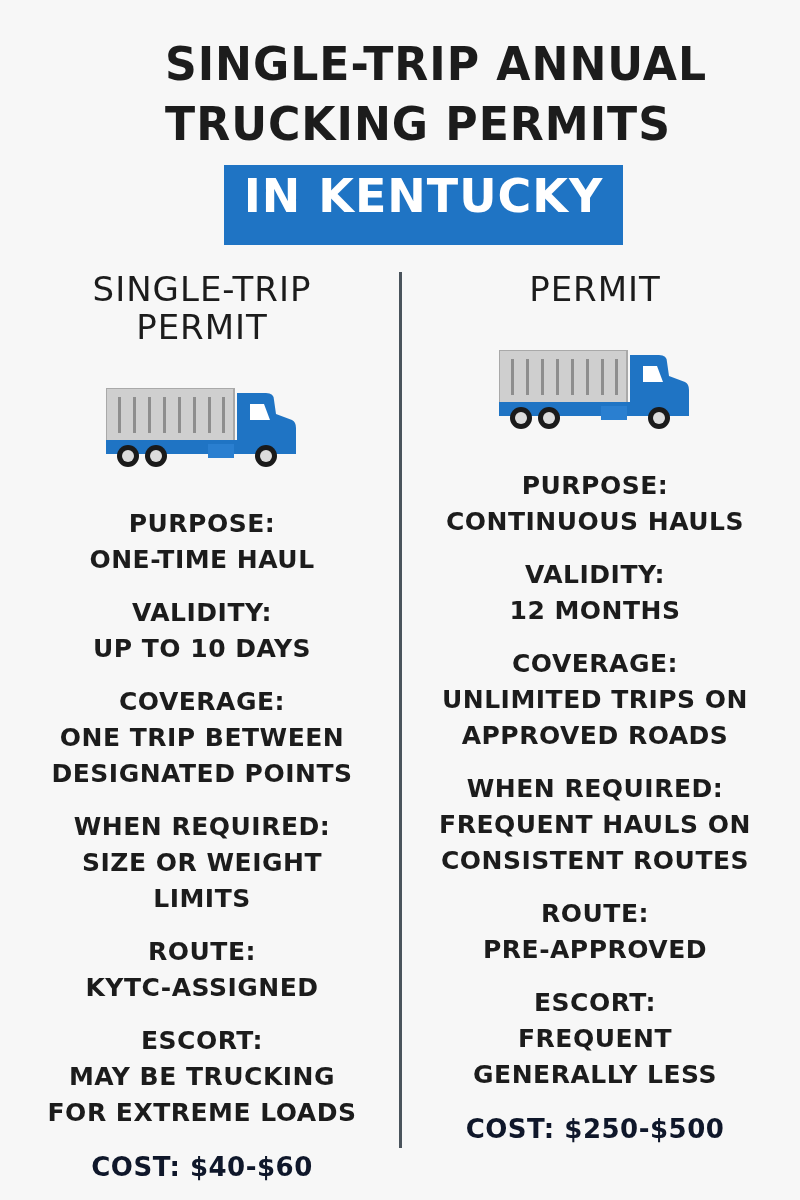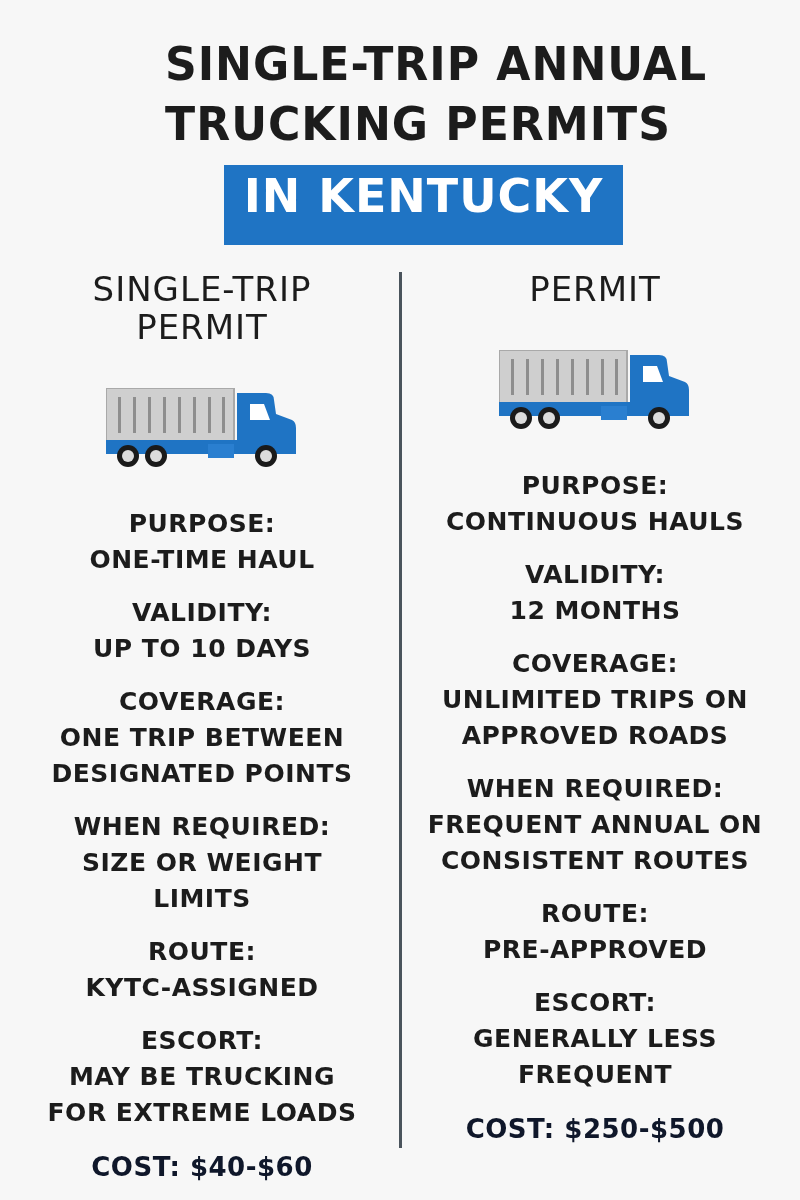--- a/index.html
+++ b/index.html
@@ -180,30 +180,30 @@
     </div>
     <div class="item-gap"></div>
     <div class="item">
       <div class="label">COVERAGE:</div>
       <div class="value">UNLIMITED TRIPS ON</div>
       <div class="value">APPROVED ROADS</div>
     </div>
     <div class="item-gap"></div>
     <div class="item">
       <div class="label">WHEN REQUIRED:</div>
-      <div class="value">FREQUENT ANNUAL ON</div>
+      <div class="value">FREQUENT HAULS ON</div>
       <div class="value">CONSISTENT ROUTES</div>
     </div>
     <div class="item-gap"></div>
     <div class="item">
       <div class="label">ROUTE:</div>
       <div class="value">PRE-APPROVED</div>
     </div>
     <div class="item-gap"></div>
     <div class="item">
       <div class="label">ESCORT:</div>
+      <div class="value">FREQUENT</div>
       <div class="value">GENERALLY  LESS</div>
-      <div class="value">FREQUENT</div>
     </div>
     <div class="item-gap" style="height:18px"></div>
     <div class="cost">COST: $250-$500</div>
   </div>
 </div>
 
 </body></html>

